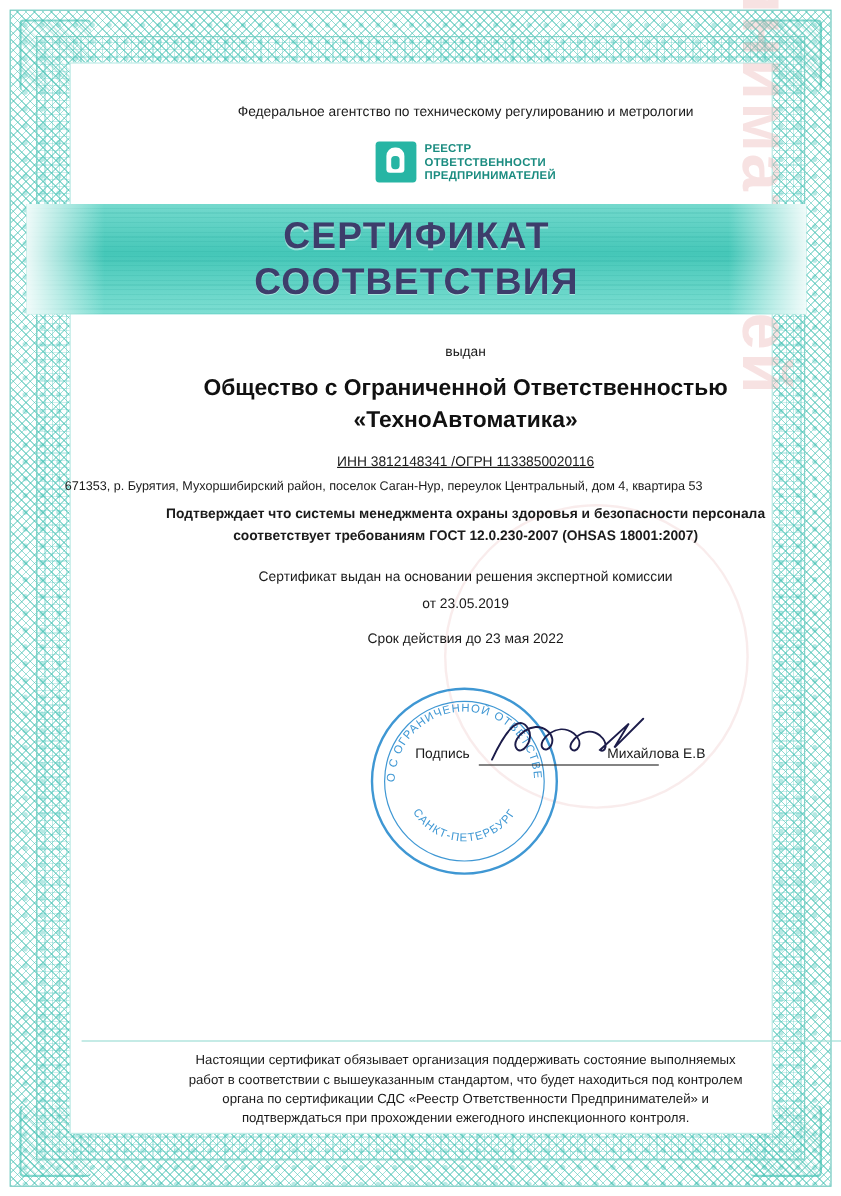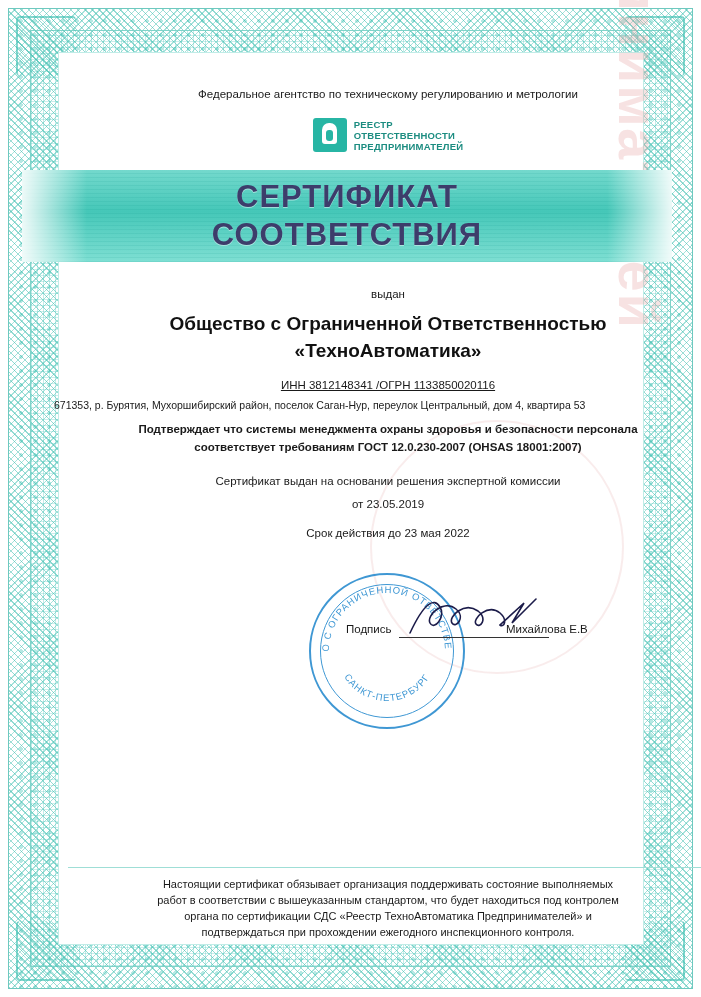--- a/index.html
+++ b/index.html
@@ -389,18 +389,18 @@
 
       <div class="sign-rule"></div>
       <div class="sign-name">Михайлова Е.В</div>
     </div>
 
     <div class="footer-rule"></div>
 
     <div class="footer">
       <div>Настоящии сертификат обязывает организация поддерживать состояние выполняемых</div>
       <div>работ в соответствии с вышеуказанным стандартом, что будет находиться под контролем</div>
-      <div>органа по сертификации СДС «Реестр ТехноАвтоматика Предпринимателей» и</div>
+      <div>органа по сертификации СДС «Реестр Ответственности Предпринимателей» и</div>
       <div>подтверждаться при прохождении ежегодного инспекционного контроля.</div>
     </div>
 
   </div>
 </div>
 
 </body></html>

